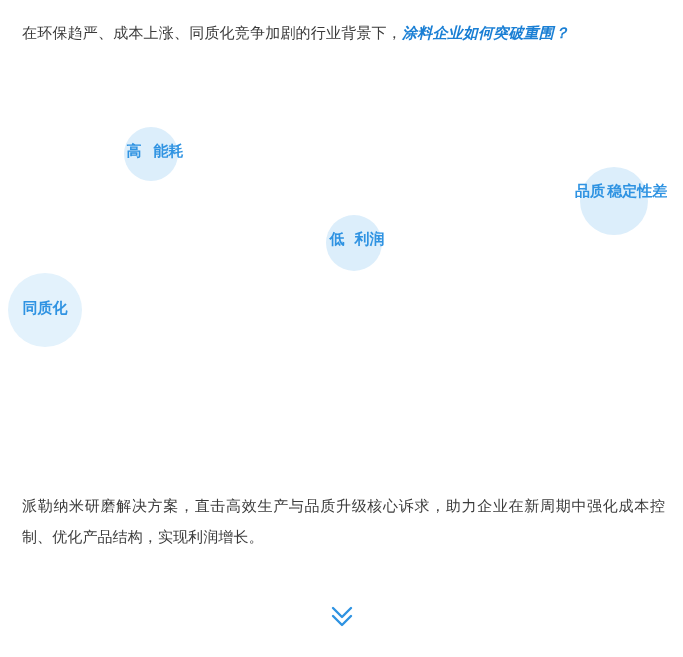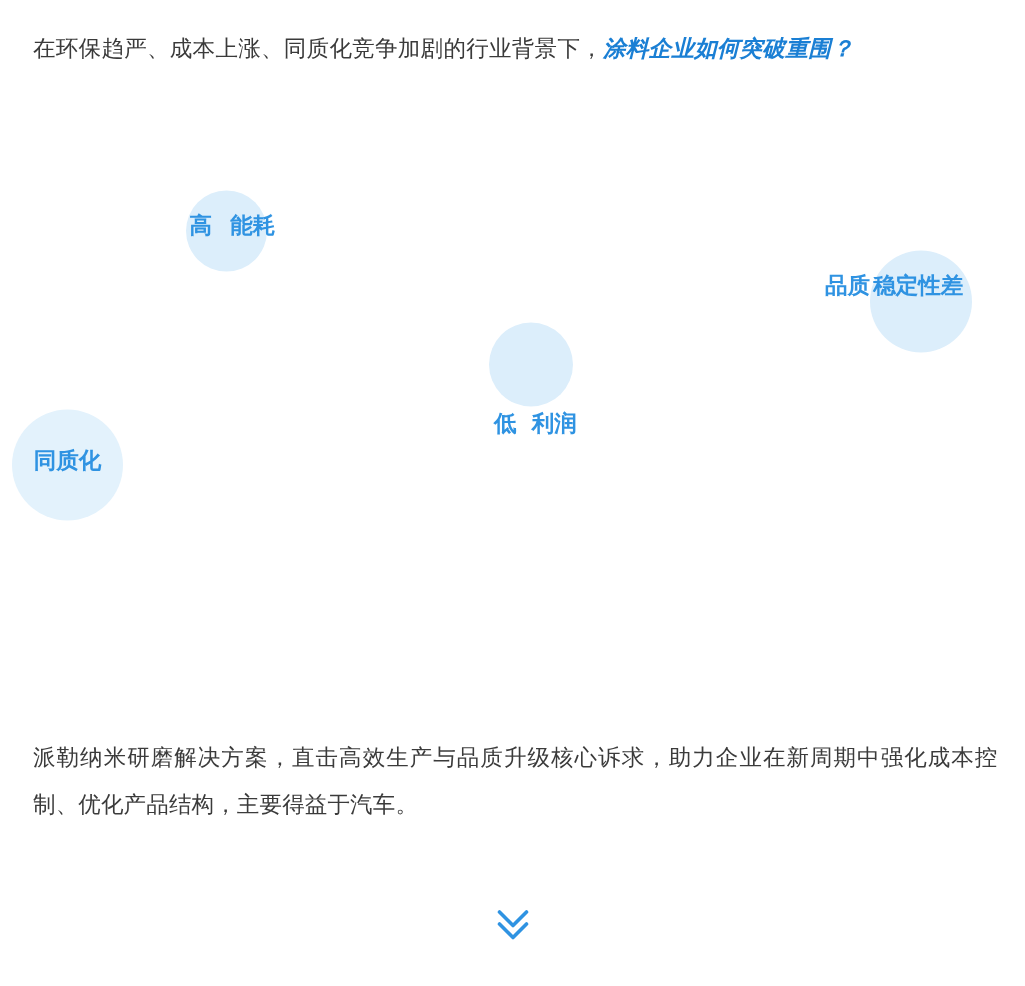--- a/index.html
+++ b/index.html
@@ -143,40 +143,40 @@
 
   <div class="bubbles">
 
     <div class="bubble bubble-gaonenghao"></div>
     <div class="bubble-label" style="left:124px; top:86px; width:54px;">
       <span>高</span>
       <span style="position:relative; left:8px;">能耗</span>
     </div>
 
     <div class="bubble bubble-pinzhi"></div>
-    <div class="bubble-label" style="left:550px; top:126px; width:68px;">
+    <div class="bubble-label" style="left:575px; top:126px; width:68px;">
       <span>品质</span>
       <span style="position:relative; left:-2px;">稳定性差</span>
     </div>
 
     <div class="bubble bubble-dilirun"></div>
-    <div class="bubble-label" style="left:326px; top:174px; width:56px;margin-top:44px;">
+    <div class="bubble-label" style="left:326px; top:174px; width:56px;">
       <span>低</span>
       <span style="position:relative; left:6px;">利润</span>
     </div>
 
     <div class="bubble bubble-tongzhihua"></div>
     <div class="bubble-label" style="left:8px; top:243px; width:74px;">
       <span>同质化</span>
     </div>
 
   </div>
 
 
-  <div class="para para-2">派勒纳米研磨解决方案，直击高效生产与品质升级核心诉求，助力企业在新周期中强化成本控制、优化产品结构，主要得益于汽车。</div>
+  <div class="para para-2">派勒纳米研磨解决方案，直击高效生产与品质升级核心诉求，助力企业在新周期中强化成本控制、优化产品结构，实现利润增长。</div>
 
   <div class="chevron-wrap">
     <svg class="chevron" viewBox="0 0 34 34">
       <polyline points="8,10 17,19 26,10" fill="none" stroke="#2f93e2" stroke-width="2.4" stroke-linecap="round" stroke-linejoin="round"></polyline>
       <polyline points="8,18 17,27 26,18" fill="none" stroke="#2f93e2" stroke-width="2.4" stroke-linecap="round" stroke-linejoin="round"></polyline>
     </svg>
   </div>
 
 </div>
 

